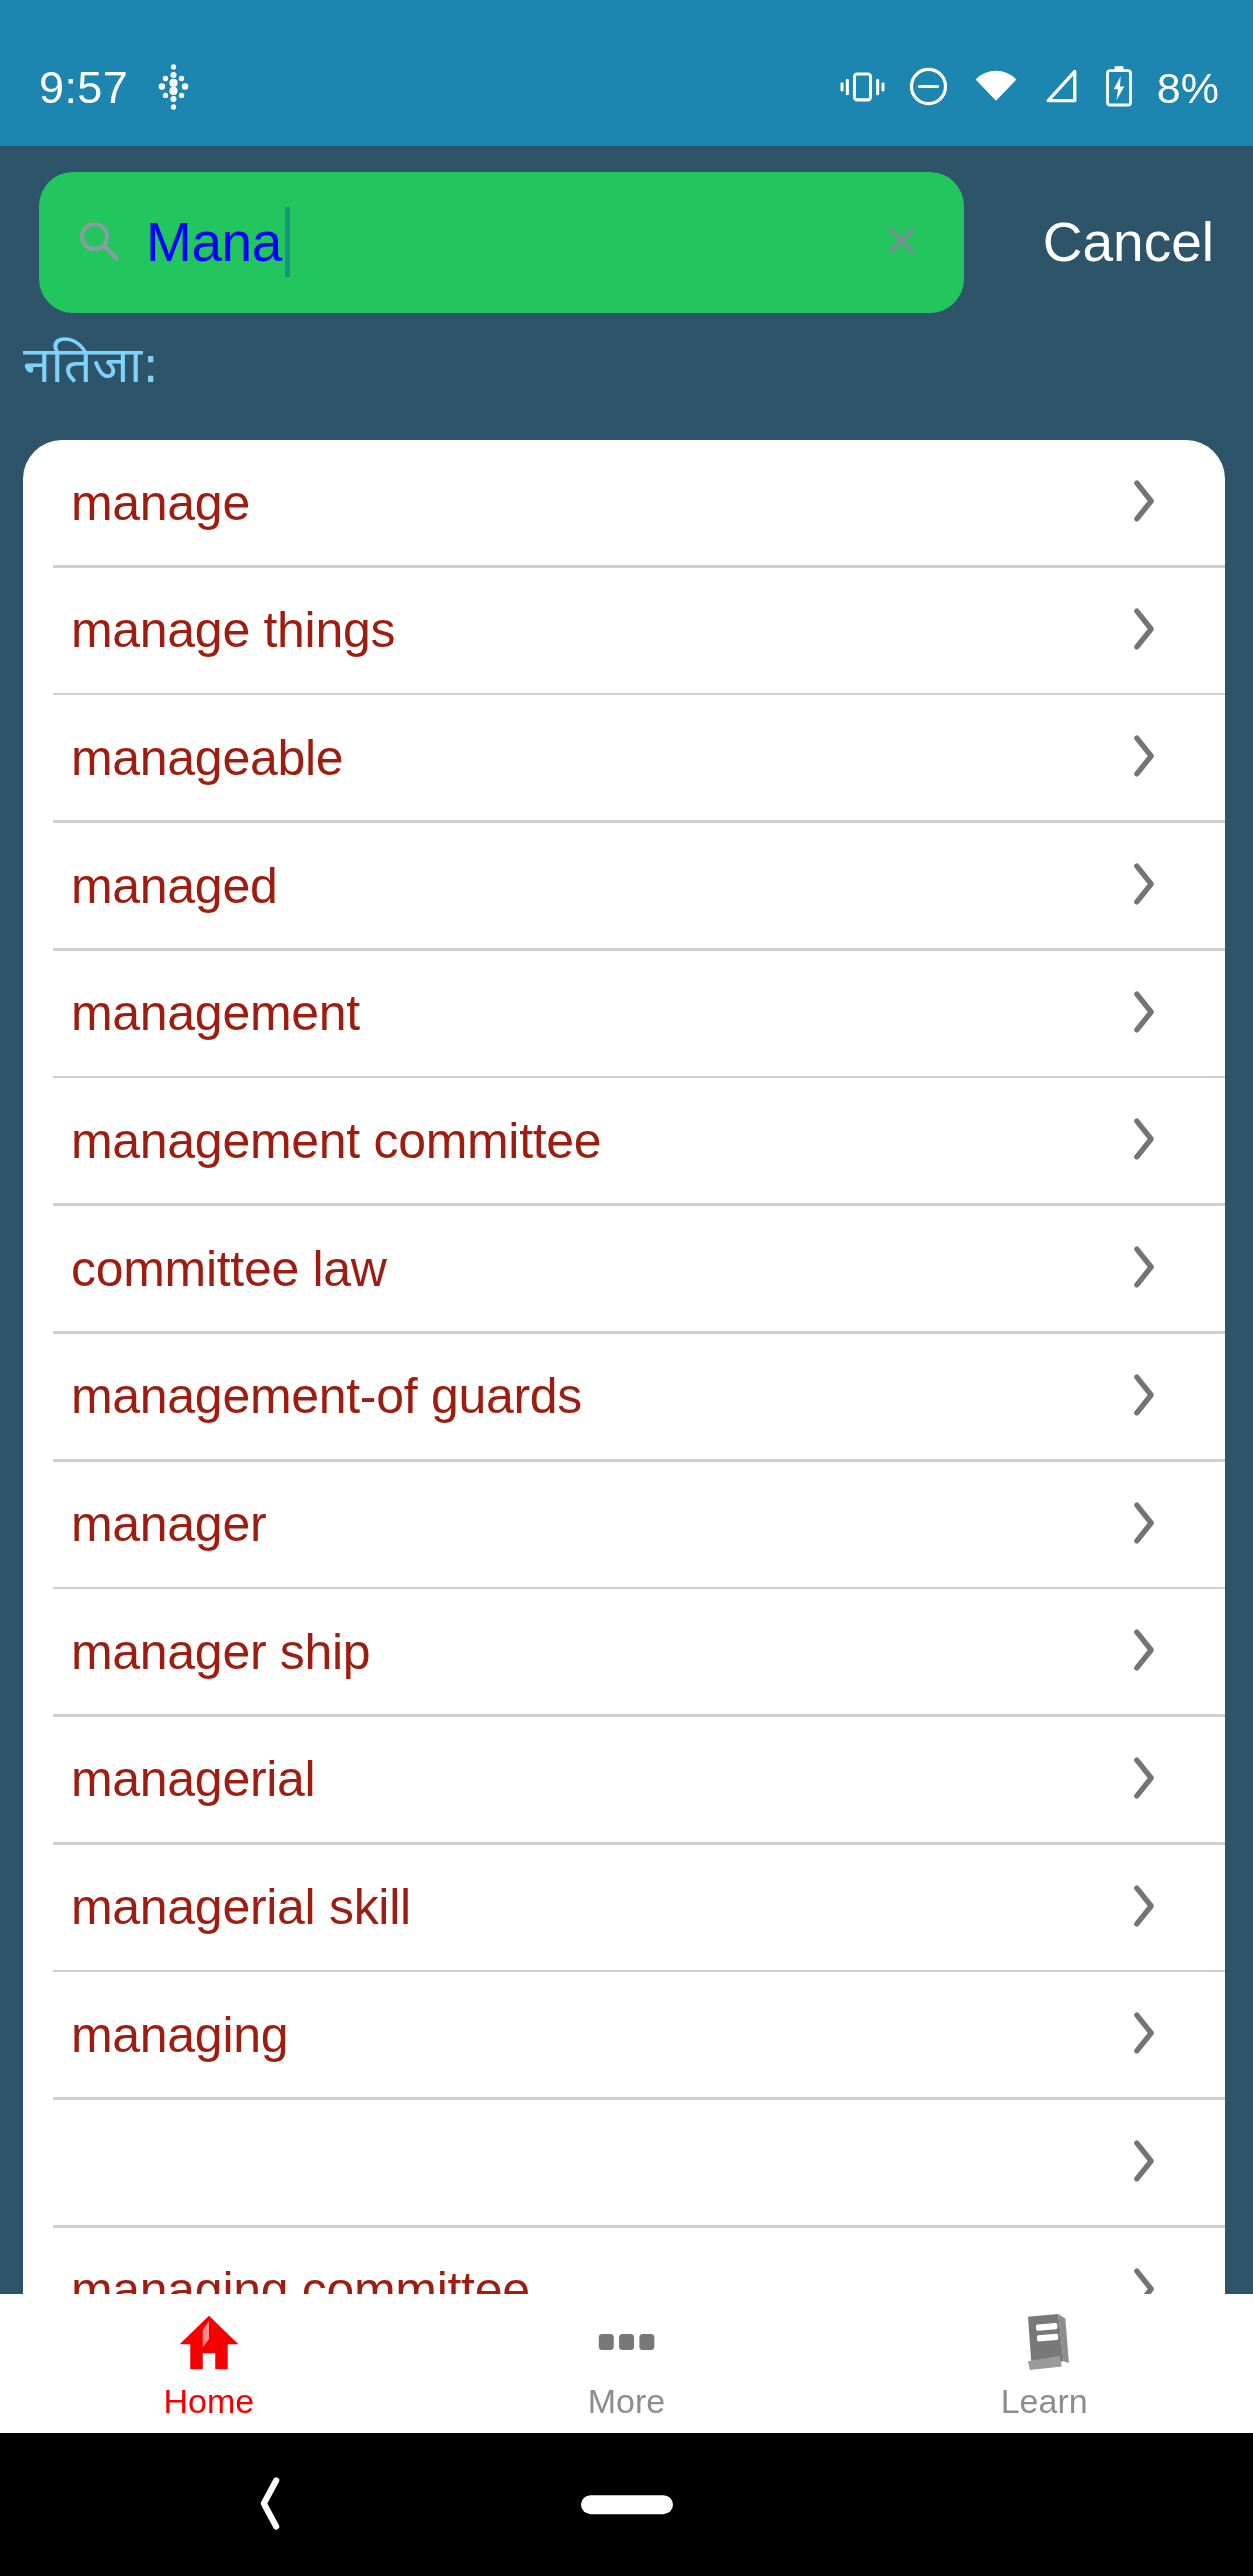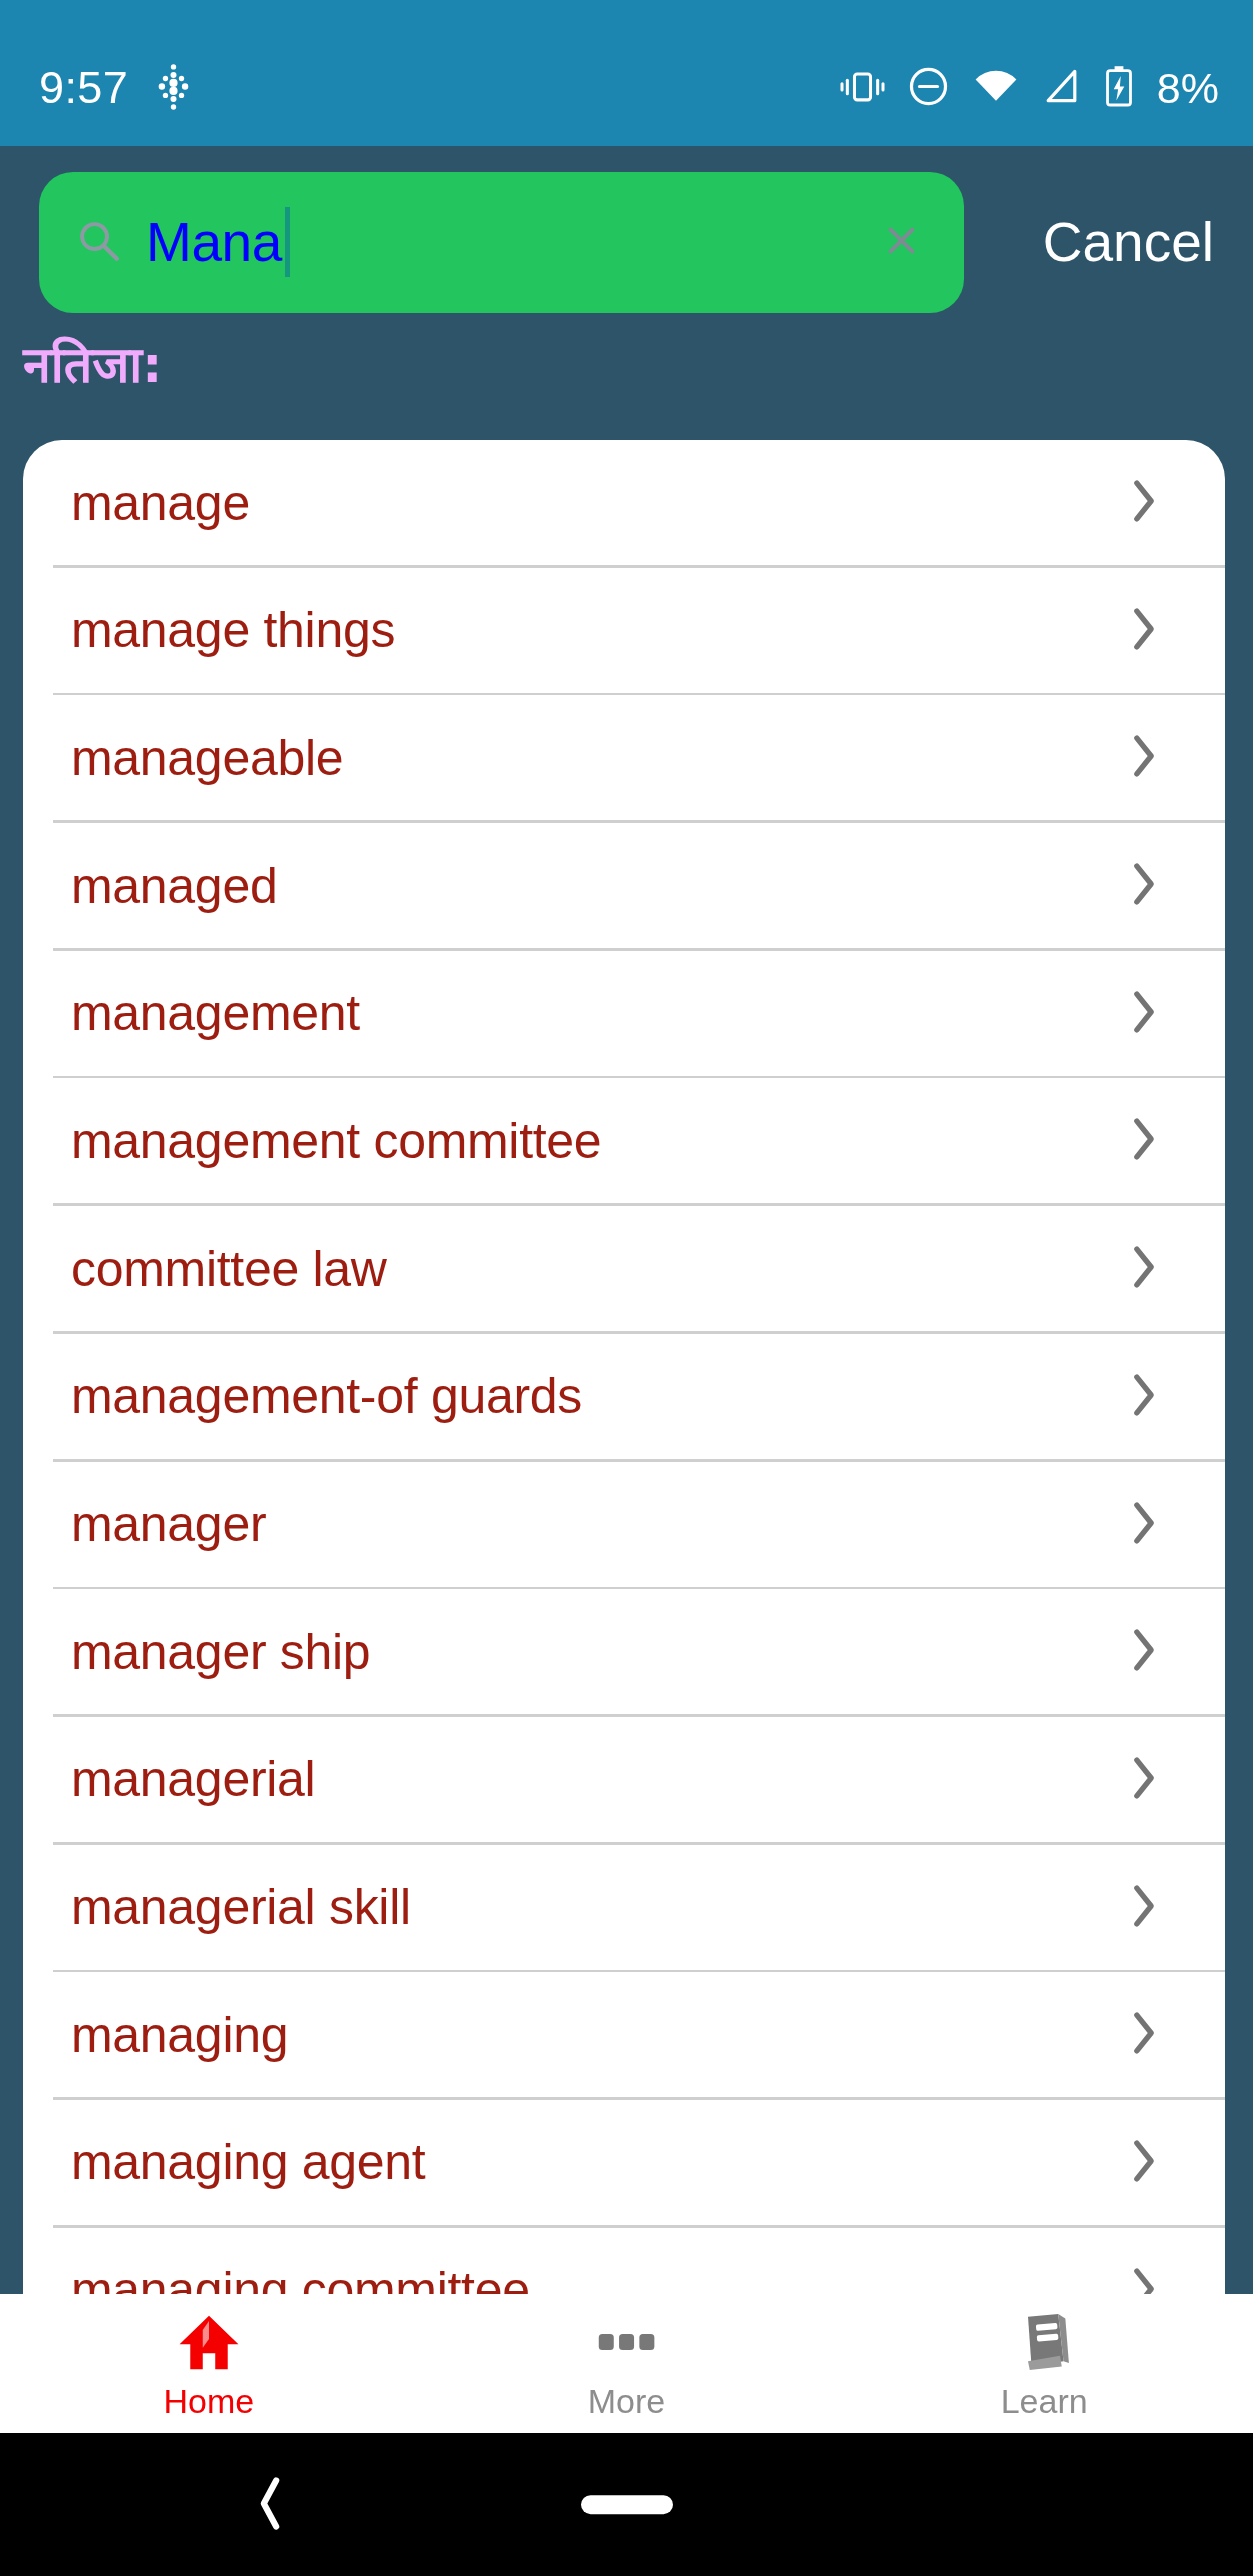--- a/index.html
+++ b/index.html
@@ -65,24 +65,23 @@
   .cancel-btn {
     margin-left:auto;
     color:#ffffff; font-size:55px;
     padding:0 9px 0 16px;
     white-space:nowrap;
   }
 
   
   .results-label {
     position:absolute; top:338px; left:23px;
-    color:#f0abfc; font-size:50px;
+    color:#7dd3fc; font-size:50px;
     font-family:"DejaVu Sans", sans-serif;
     line-height:1.1;
-    font-weight:bold;
   }
 
   
   .result-card {
     position:absolute; top:440px; left:23px;
     width:1202px; height:1854px;
     background:#ffffff;
     border-radius:39px 39px 0 0;
     overflow:hidden;
     text-align:center;
@@ -315,21 +314,20 @@
         </div>
         <div class="row-divider"></div>
         <div class="result-row">
           <span class="result-label">managing</span>
           <span class="chevron"><svg width="36" height="50" viewBox="0 0 40 56">
               <path d="M12 8 L28 28 L12 48" fill="none" stroke="#747474" stroke-width="6" stroke-linecap="round" stroke-linejoin="round"></path>
             </svg></span>
         </div>
         <div class="row-divider"></div>
         <div class="result-row">
-          <span class="result-label">managing agent</span>
           <span class="chevron"><svg width="36" height="50" viewBox="0 0 40 56">
               <path d="M12 8 L28 28 L12 48" fill="none" stroke="#747474" stroke-width="6" stroke-linecap="round" stroke-linejoin="round"></path>
             </svg></span>
         </div>
         <div class="row-divider"></div>
         <div class="result-row">
           <span class="result-label">managing committee</span>
           <span class="chevron"><svg width="36" height="50" viewBox="0 0 40 56">
               <path d="M12 8 L28 28 L12 48" fill="none" stroke="#747474" stroke-width="6" stroke-linecap="round" stroke-linejoin="round"></path>
             </svg></span>

